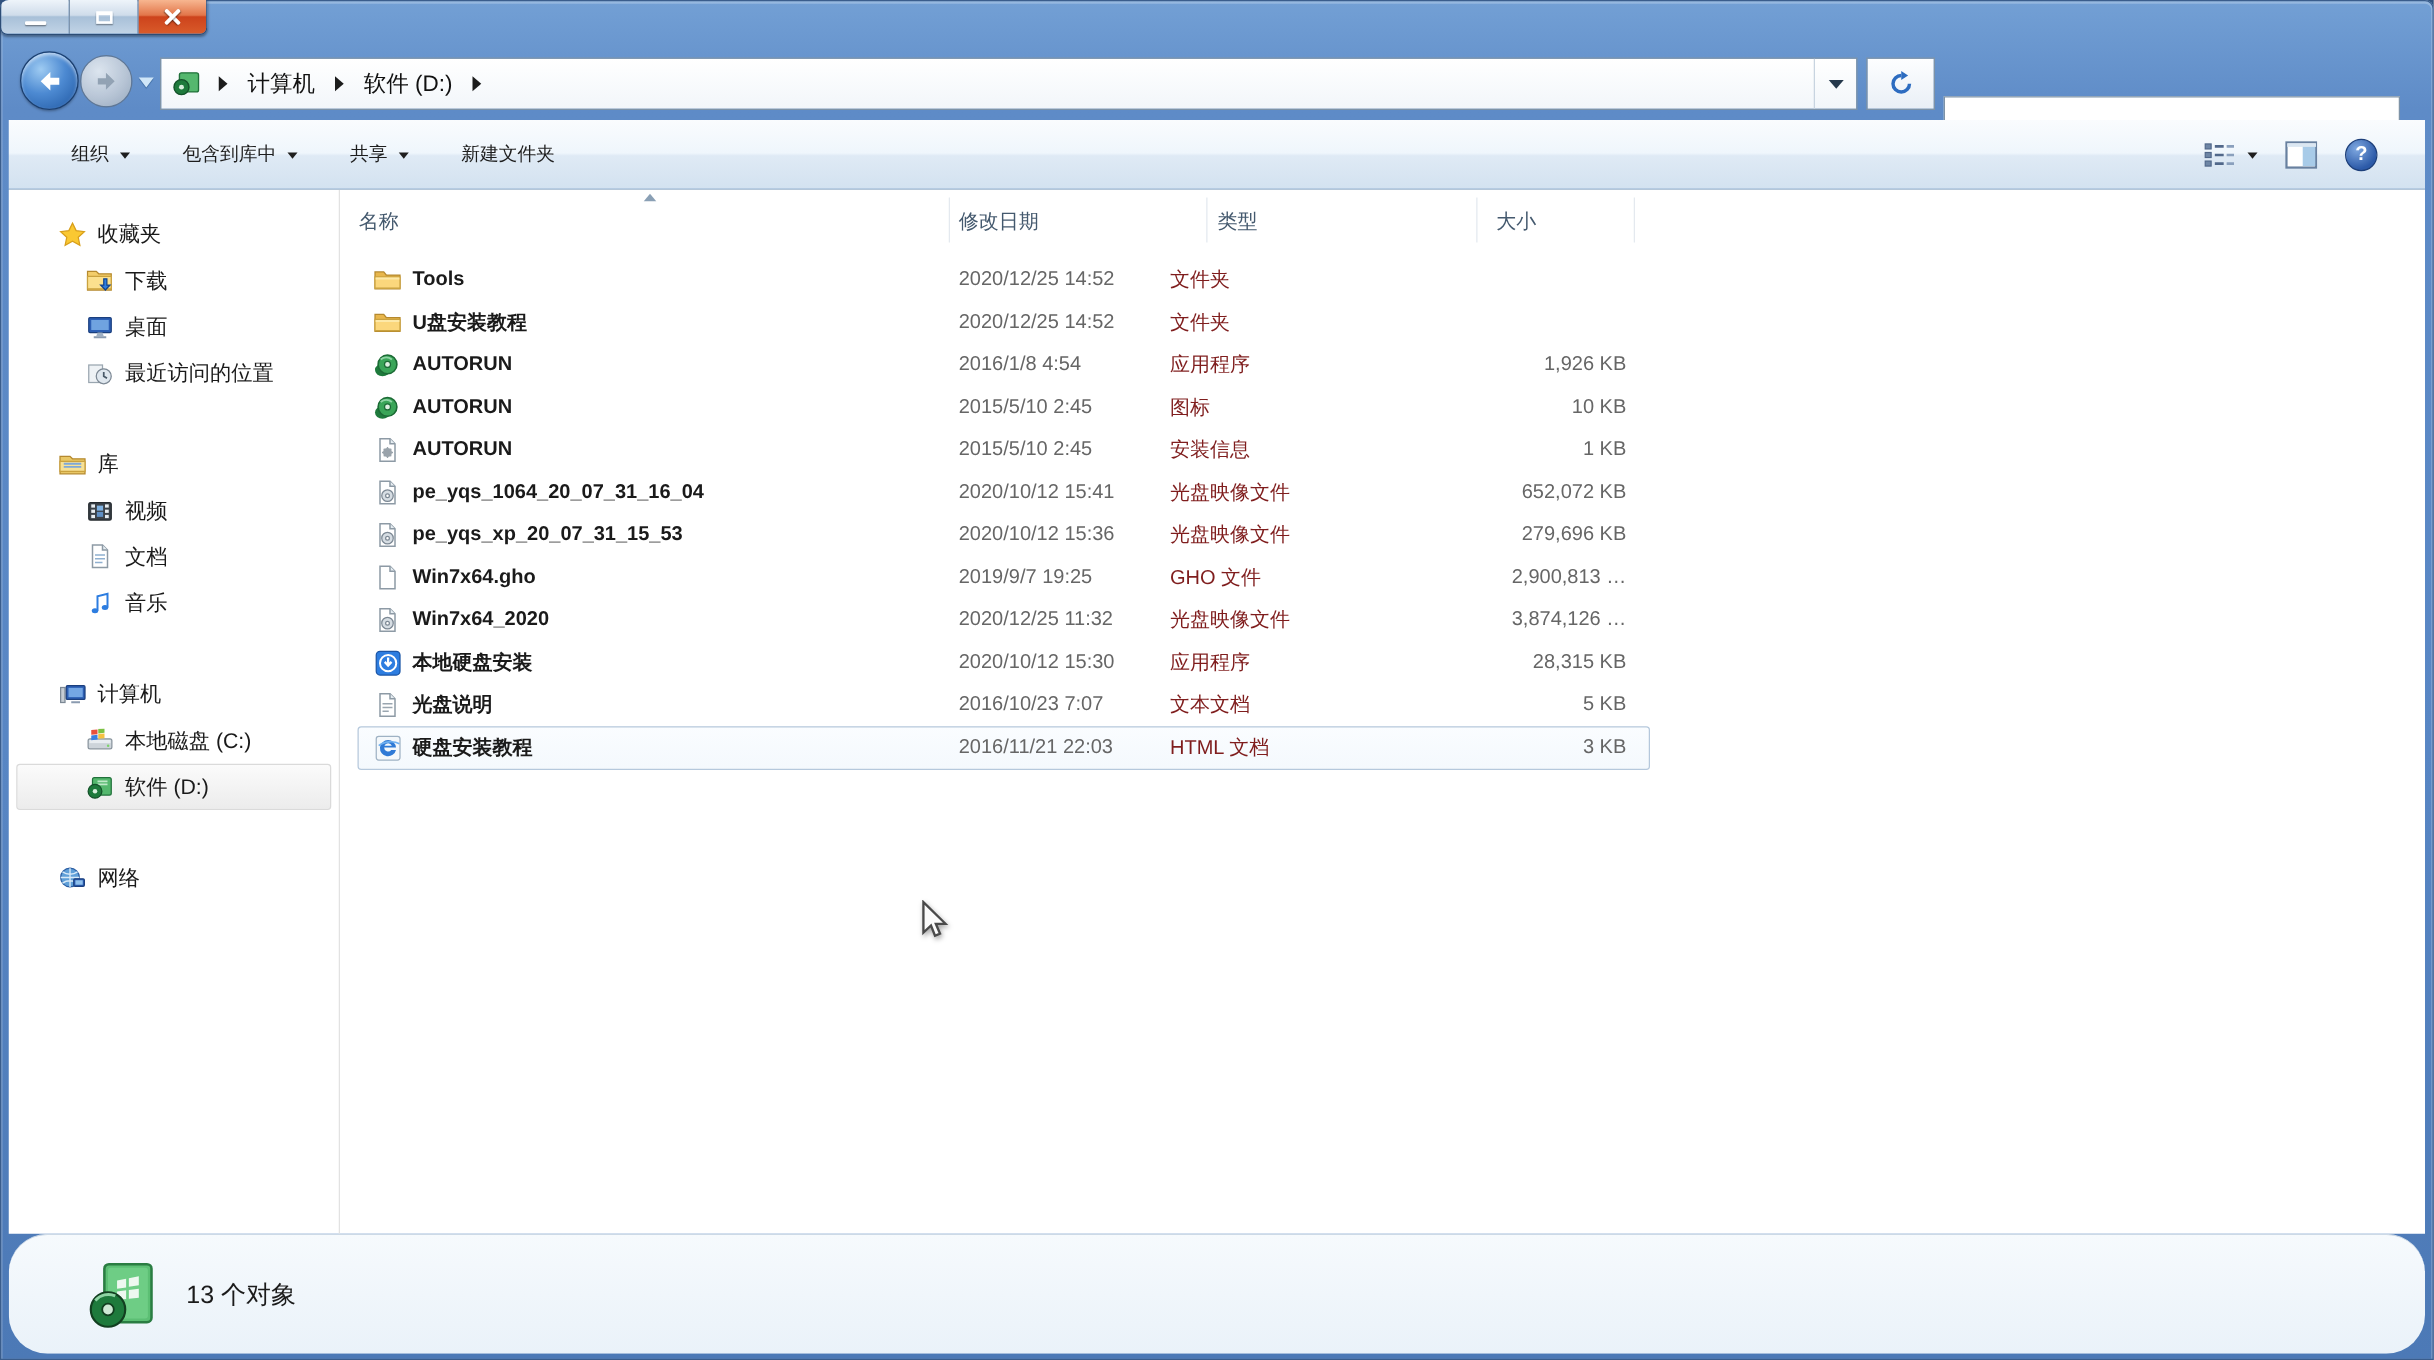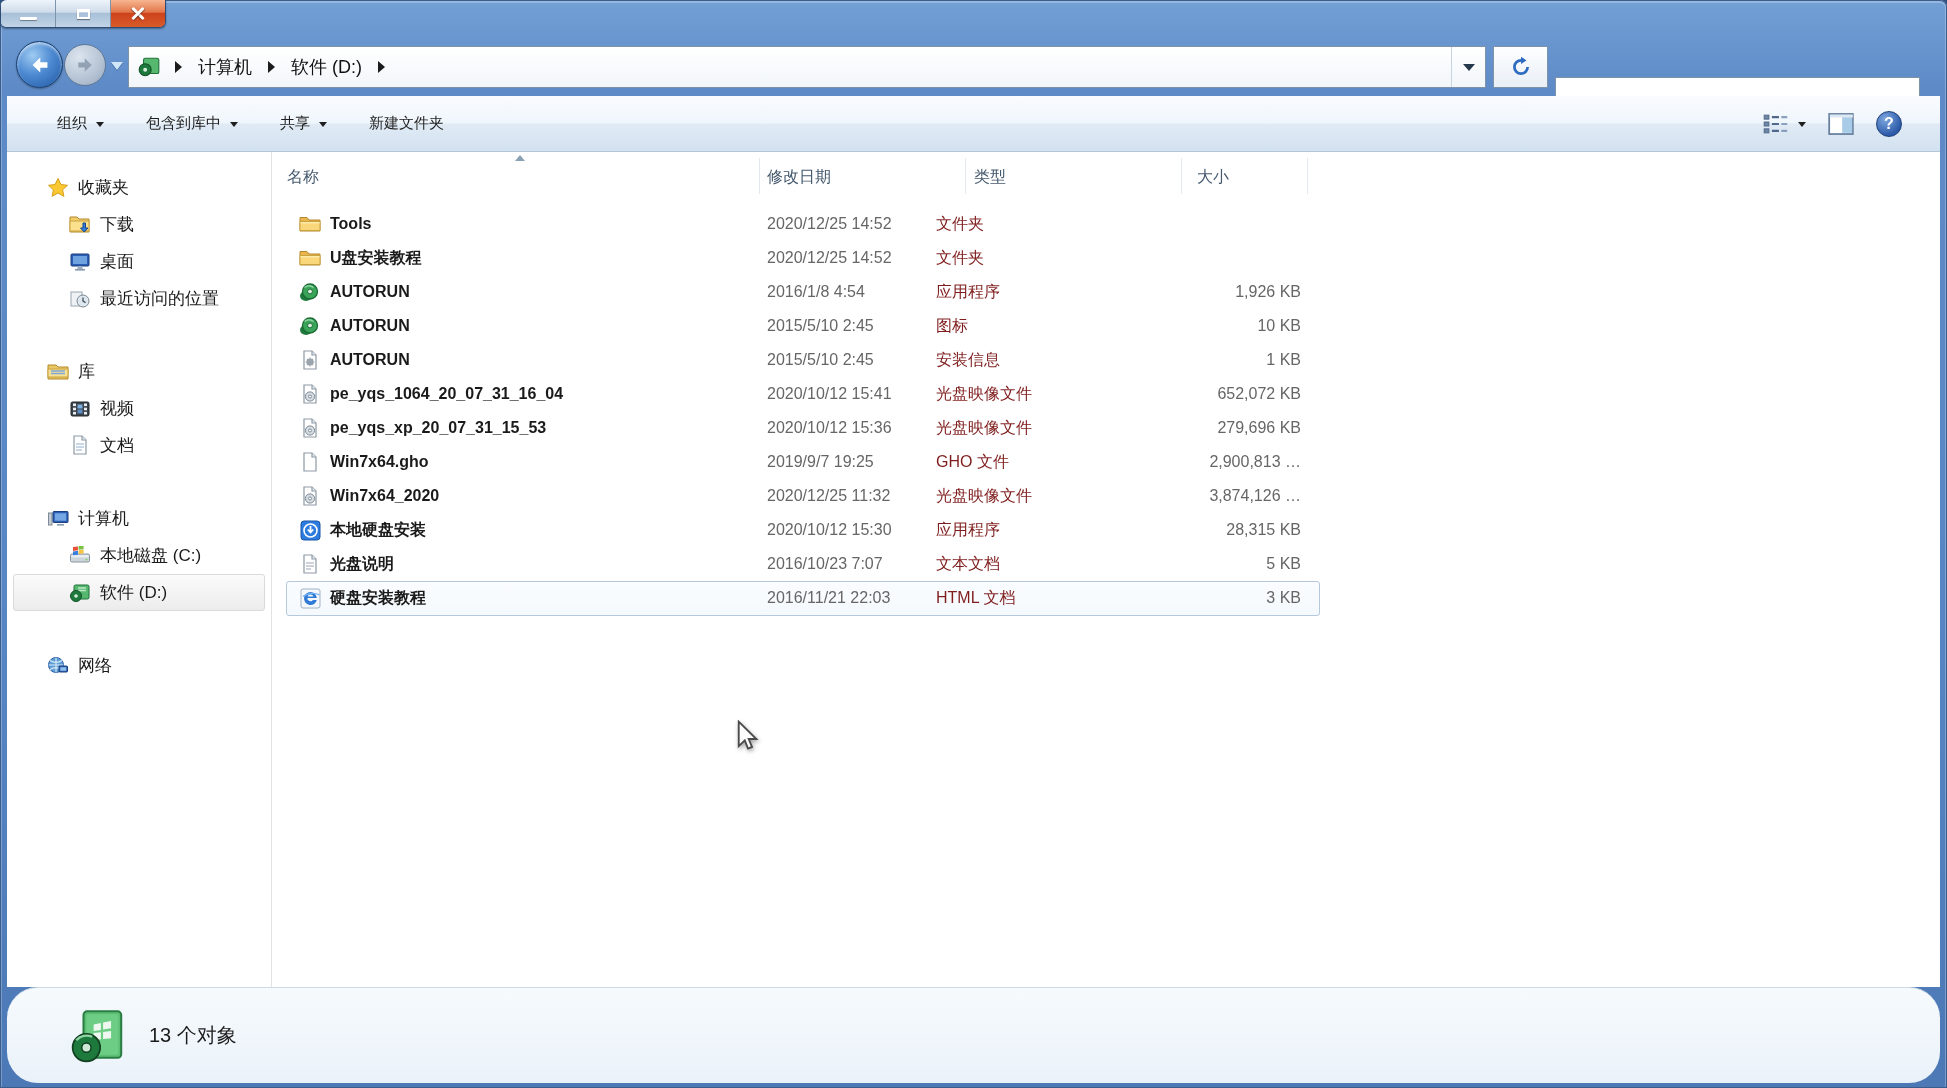--- a/index.html
+++ b/index.html
@@ -310,20 +310,30 @@
     <span class="icn">
             <svg width="20" height="21" viewBox="0 0 20 21">
               <path d="M4 1h8l4 4v14H4z" fill="#fff" stroke="#8d9aa5" stroke-width="1.2"></path>
               <path d="M12 1v4h4" fill="#e7eef3" stroke="#8d9aa5" stroke-width="1.2"></path>
               <path d="M6 9h8M6 12h8M6 15h6" stroke="#8fb0d0" stroke-width="1.2"></path>
             </svg>
           </span>
     <span class="side-label">文档</span>
   </div>
 
+  <div class="side-item ind1">
+    <span class="icn">
+            <svg width="20" height="21" viewBox="0 0 20 21">
+              <path d="M8 16.5V5l8-2v11" fill="none" stroke="#2d7de0" stroke-width="1.6"></path>
+              <ellipse cx="6" cy="16.5" rx="2.6" ry="2" fill="#2d7de0"></ellipse>
+              <ellipse cx="14" cy="14" rx="2.6" ry="2" fill="#2d7de0"></ellipse>
+            </svg>
+          </span>
+    <span class="side-label">音乐</span>
+  </div>
 
   <div class="side-item ind0 gap">
     <span class="icn">
             <svg width="22" height="20" viewBox="0 0 22 20">
               <rect x="1.5" y="4" width="3.5" height="12" fill="#c6cdd4" stroke="#7c8894"></rect>
               <rect x="6" y="2.5" width="15" height="11" rx="1" fill="#2c5fb4" stroke="#1b3f7e"></rect>
               <rect x="7.8" y="4.3" width="11.4" height="7.4" fill="#74a7e4"></rect>
               <rect x="10" y="15" width="7" height="1.6" fill="#8a9bb0"></rect>
             </svg>
           </span>

